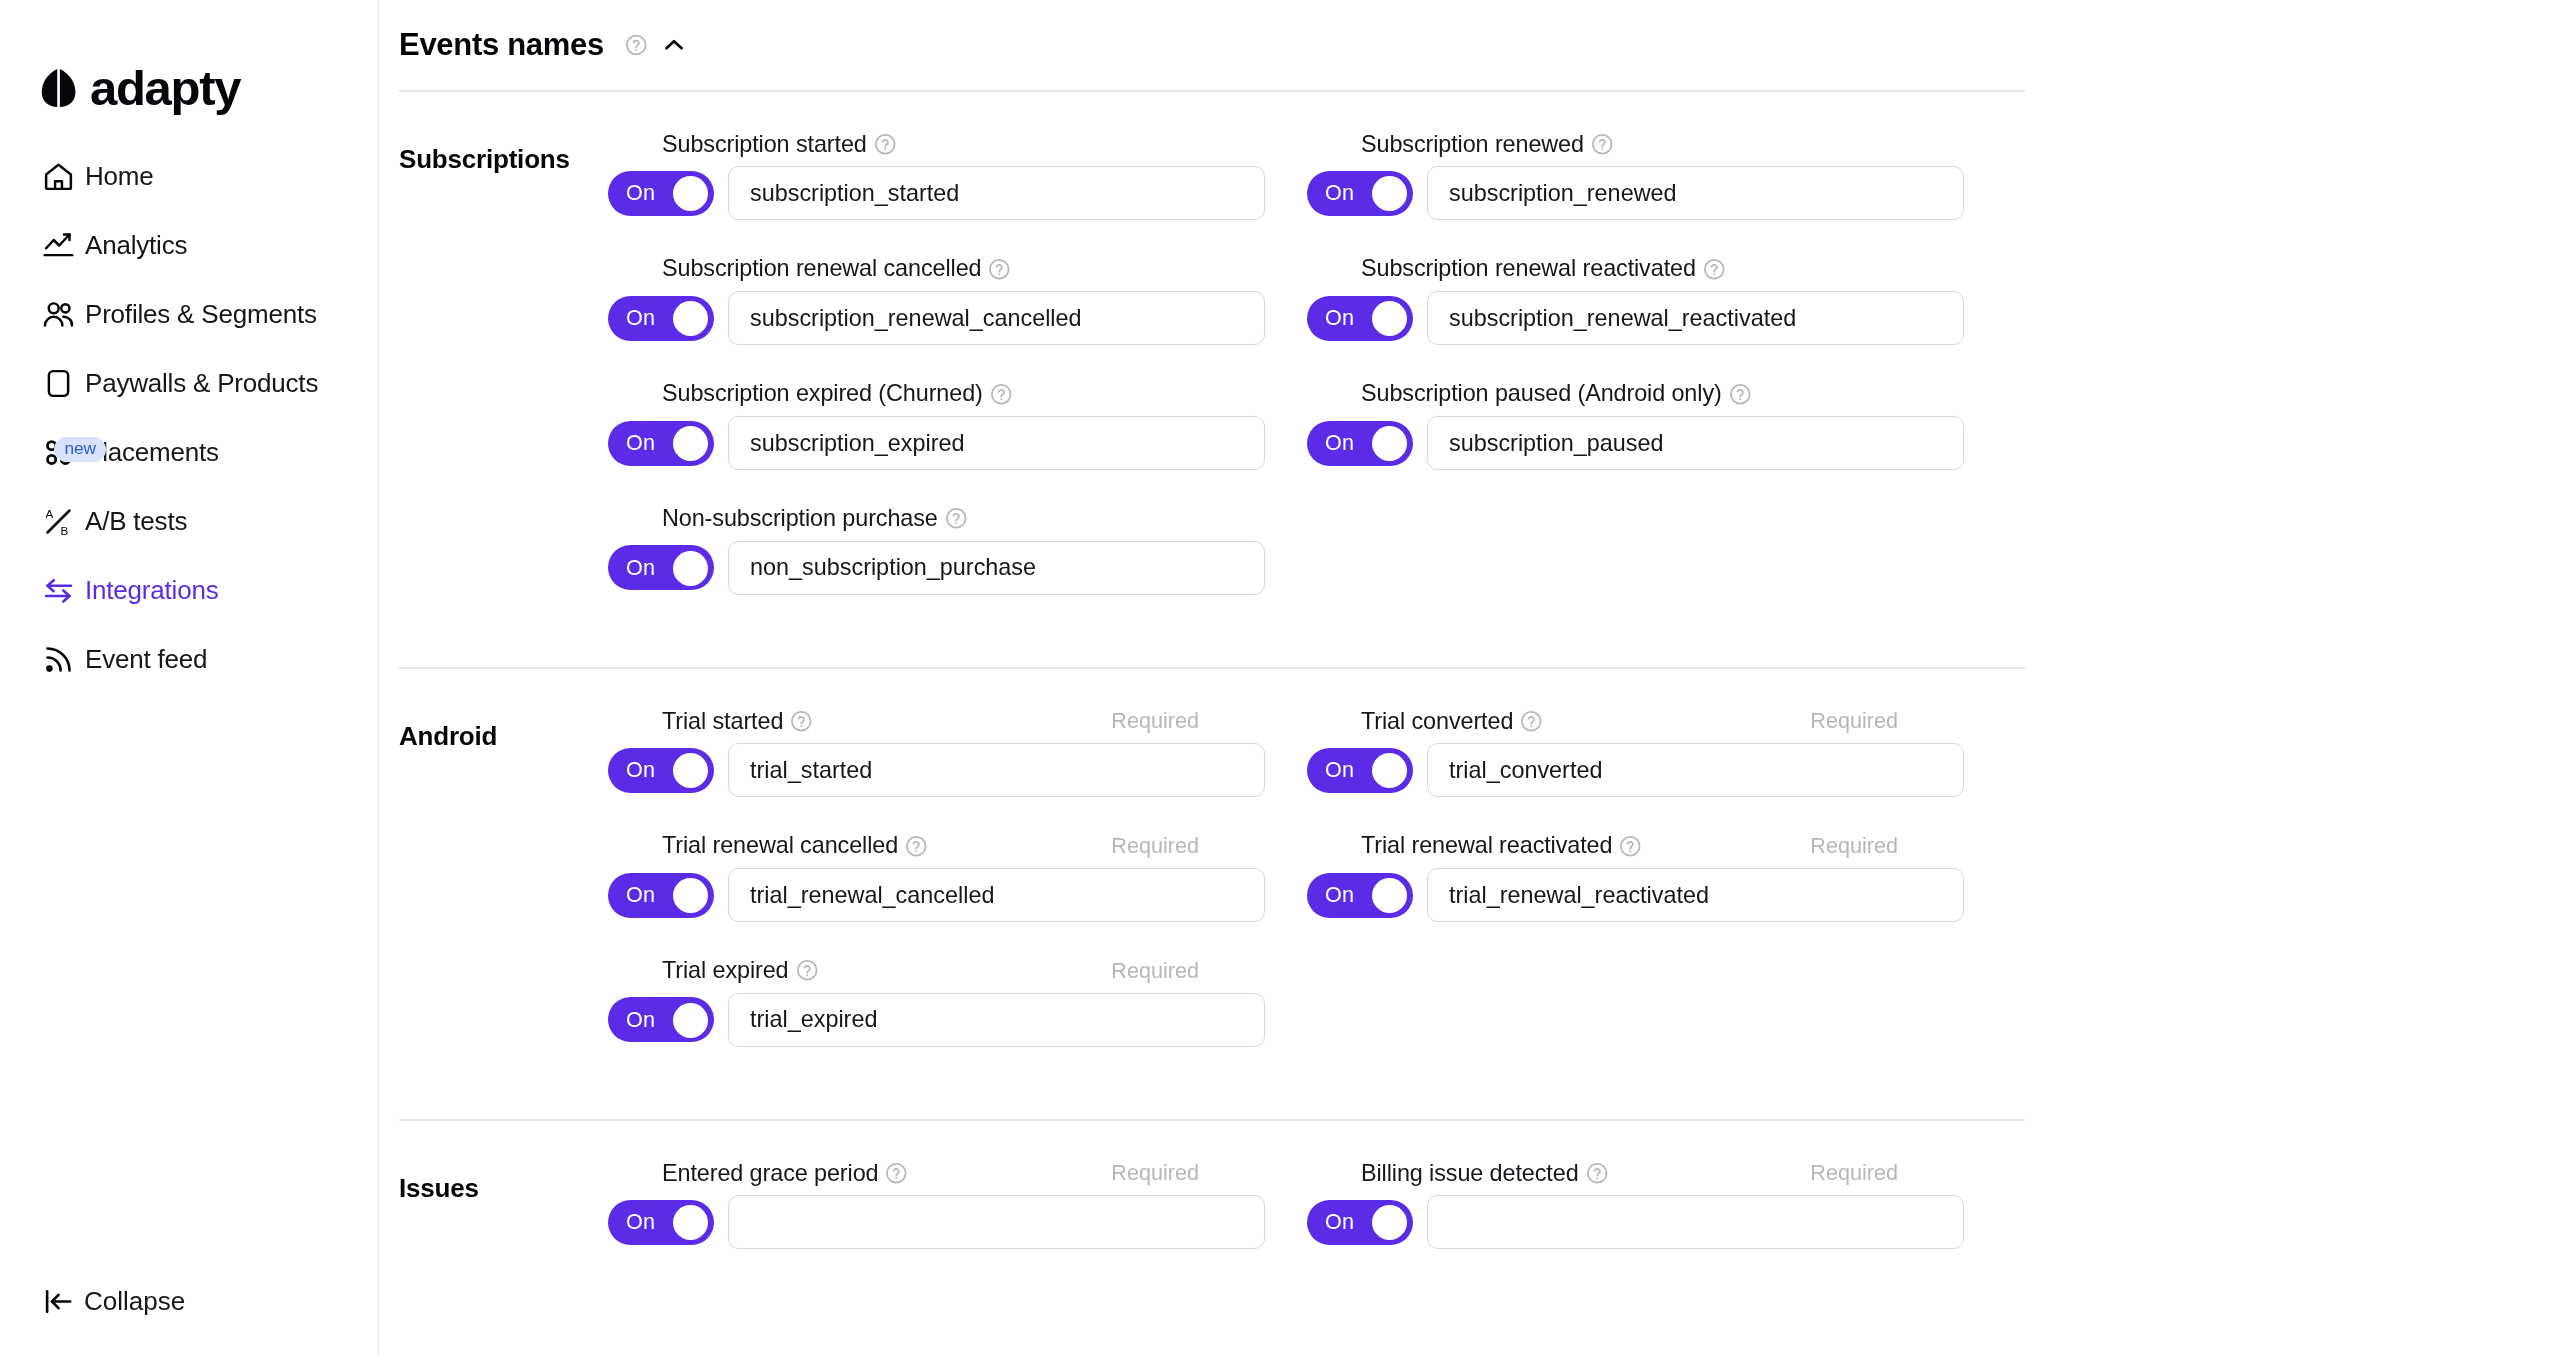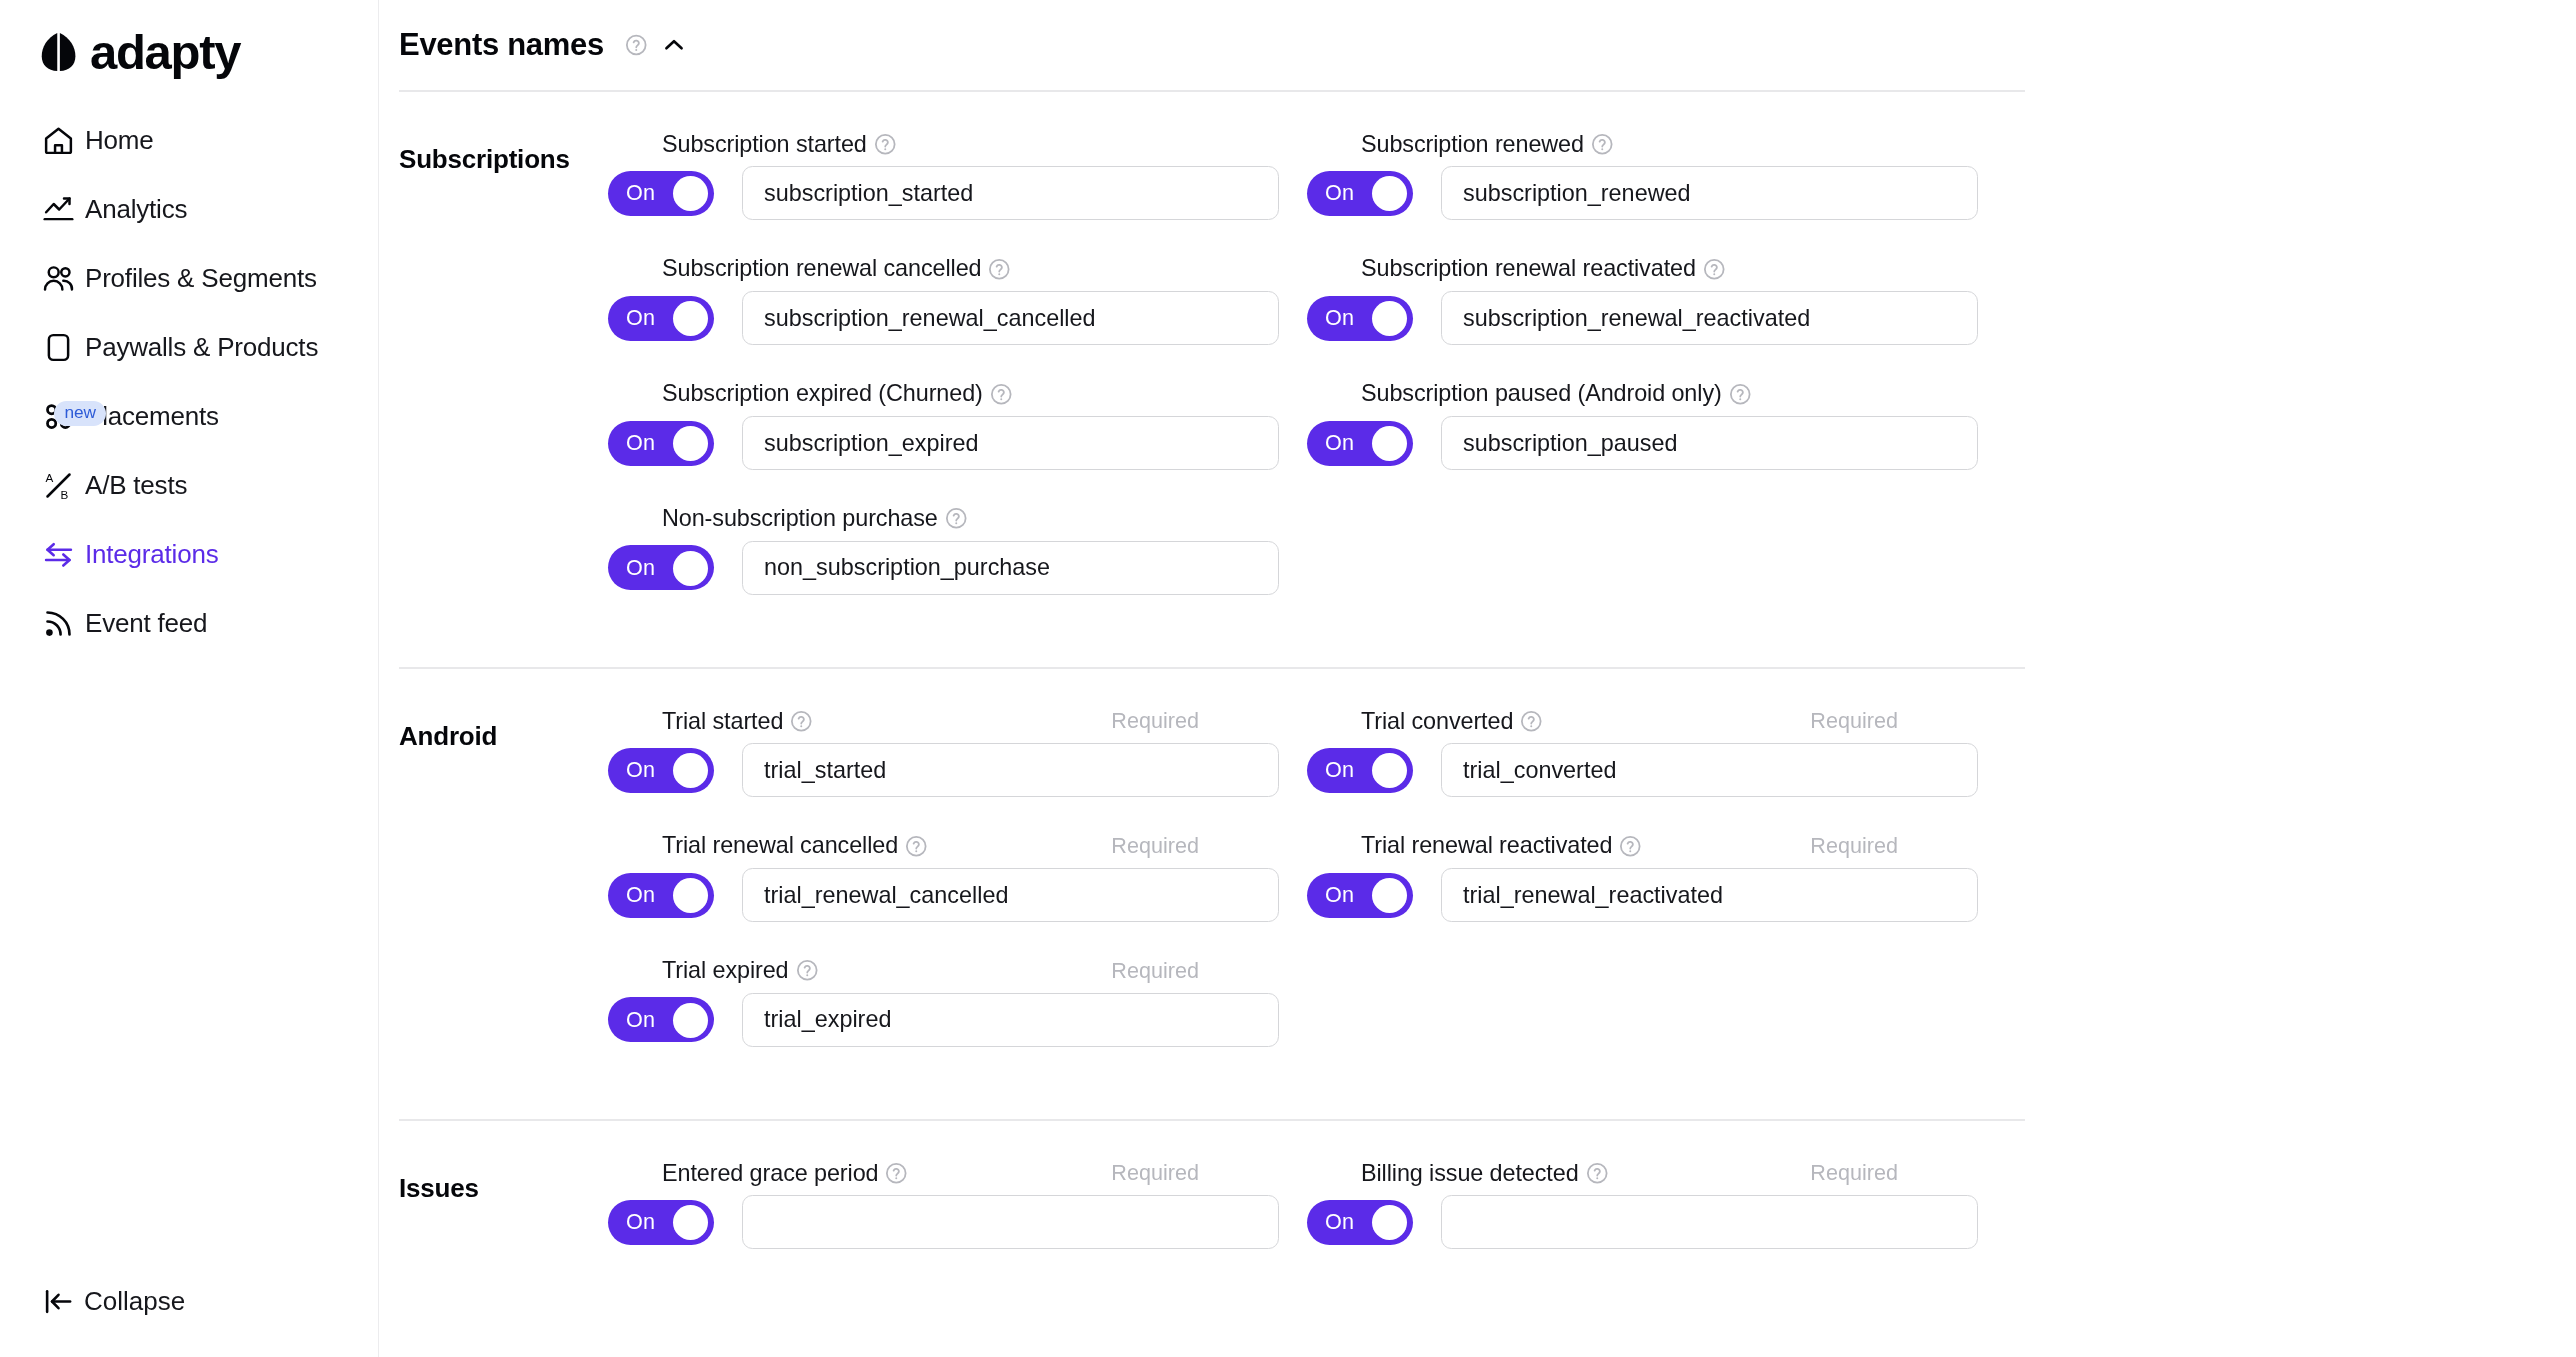--- a/index.html
+++ b/index.html
@@ -17,20 +17,21 @@
     background: #ffffff;
     border-right: 1.7px solid #ececee;
     position: relative;
     flex: 0 0 379px;
   }
   .logo-wrap {
     display: flex; align-items: center;
     gap: 12px;
     padding: 21px 0 0 40px;
     height: 83px;
+    margin-top: 36px;
   }
   .logo-mark { width: 38px; height: 42px; flex: 0 0 38px; }
   .logo-text { font-size: 49px; font-weight: 700; letter-spacing: -1.3px; color: #05060a; line-height: 1; }
 
   .nav { margin-top: 22.5px; }
   .nav-item {
     display: flex; align-items: center;
     gap: 7px;
     height: 69px;
     padding-left: 38px;
@@ -106,21 +107,21 @@
     margin-bottom: 7.8px;
   }
   .field-label { font-size: 23.4px; color: #16171c; letter-spacing: -0.1px; white-space: nowrap; }
   .help-icon {
     width: 22.5px; height: 22.5px; flex: 0 0 22.5px;
     margin-left: 7px; cursor: pointer;
     display:flex; align-items:center; justify-content:center;
   }
   .required { margin-left: auto; font-size: 21.6px; color: #b6b7bd; }
 
-  .field-body { display: flex; align-items: center; gap: 28px; }
+  .field-body { display: flex; align-items: center; gap: 14px; }
   .toggle {
     width: 106px; height: 45px; flex: 0 0 106px;
     background: #5b2be8;
     border-radius: 865px;
     display: flex; align-items: center;
     position: relative;
     cursor: pointer;
   }
   .toggle-text {
     color: #ffffff; font-size: 21.6px;

